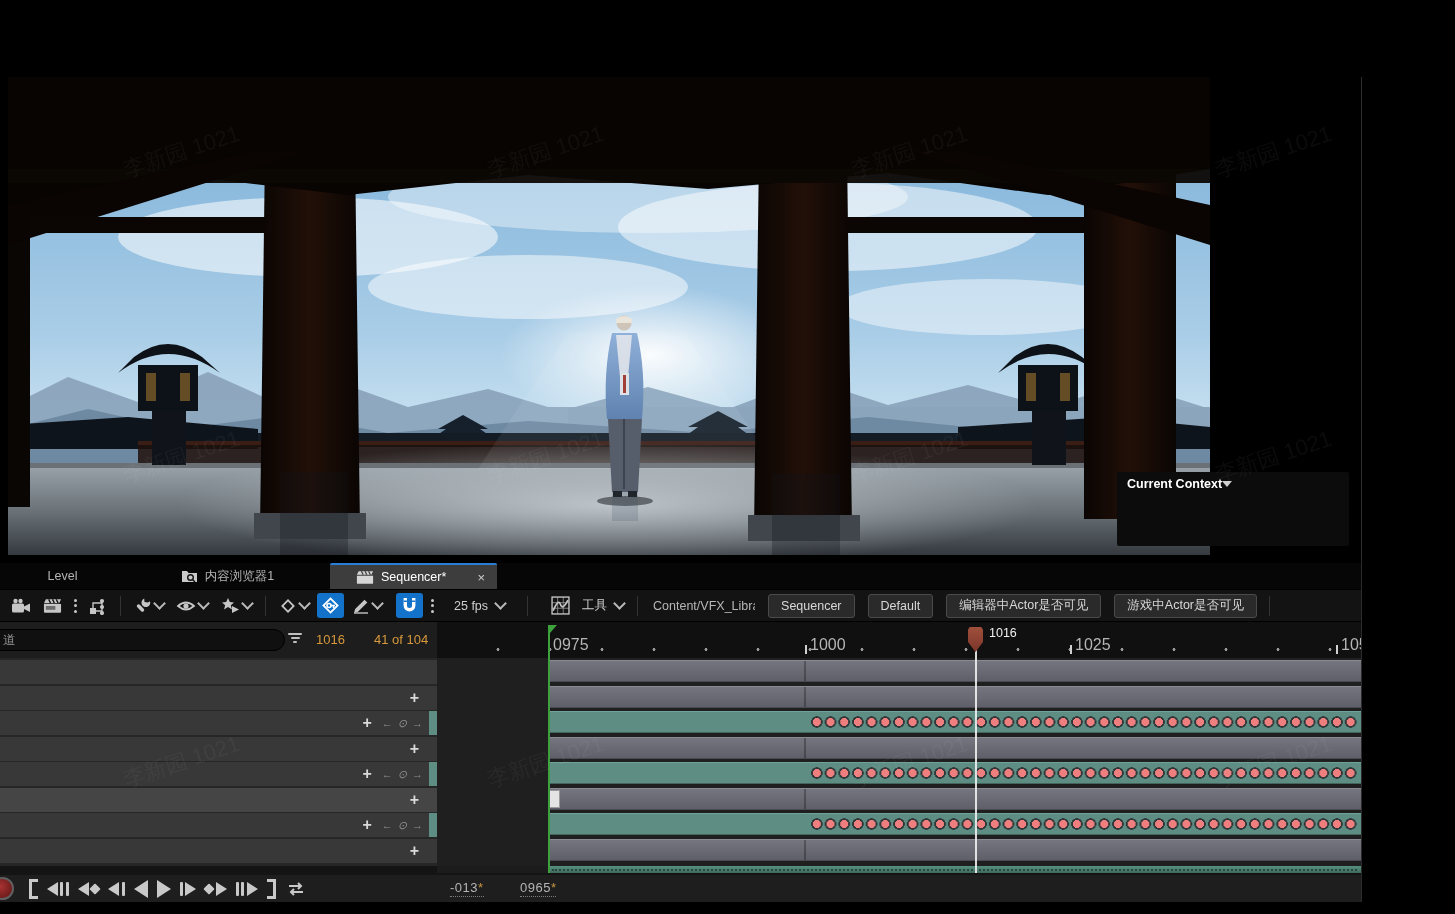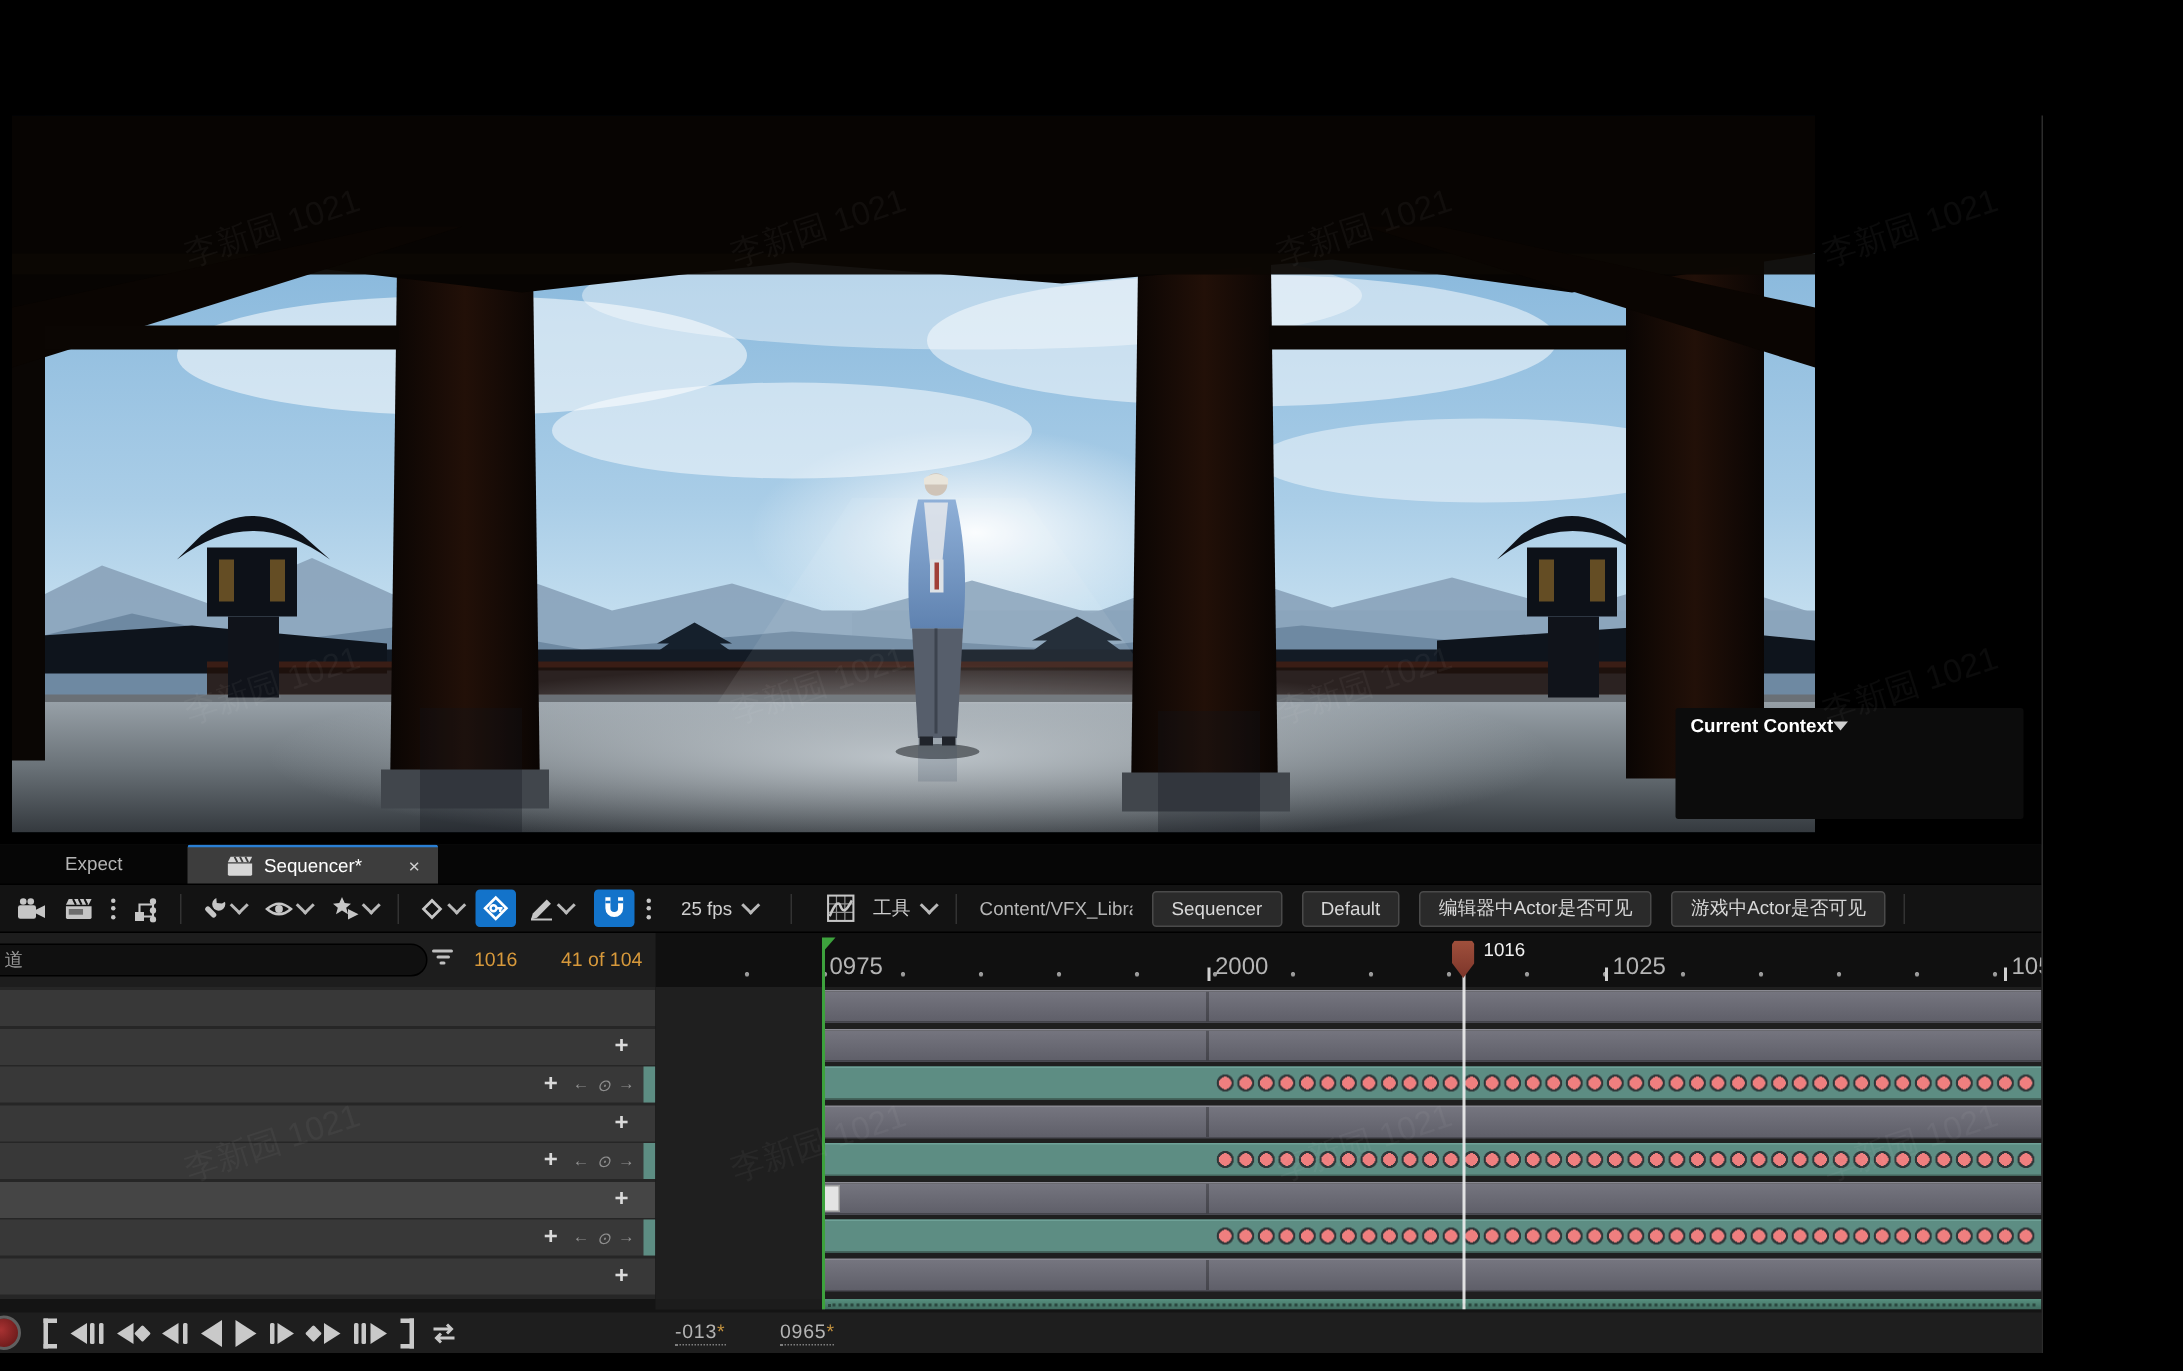--- a/index.html
+++ b/index.html
@@ -238,21 +238,29 @@
     <div class="ctx-head">
       <span class="ctx-title">Current Context</span>
       <span class="caret-down"></span>
     </div>
   </div>
 
   <div class="panel">
 
     <div class="tabbar">
       <div class="tab t1">
-        <span>Expect</span>
+        <span>Level</span>
+      </div>
+      <div class="tab t2">
+        <svg class="ticon" width="17" height="14" viewBox="0 0 17 14">
+          <path d="M1 2 L6 2 L7.5 4 L16 4 L16 13 L1 13 Z" fill="#c9c9c9"></path>
+          <circle cx="9.5" cy="8.5" r="2.8" fill="none" stroke="#121212" stroke-width="1.4"></circle>
+          <path d="M11.5 10.5 L14 13" stroke="#121212" stroke-width="1.4"></path>
+        </svg>
+        <span>内容浏览器1</span>
       </div>
       <div class="tab active">
         <svg class="ticon" width="18" height="15" viewBox="0 0 20 16">
           <path d="M1 6 H19 V14 Q19 15 18 15 H2 Q1 15 1 14 Z" fill="#d6d6d6"></path>
           <path d="M1 5 L3 1 H19 L17 5 Z" fill="#d6d6d6"></path>
           <path d="M6 1 L8 5 M10 1 L12 5 M14 1 L16 5" stroke="#3d3d3d" stroke-width="1.4"></path>
         </svg>
         <span>Sequencer*</span>
         <span class="close">×</span>
       </div>
@@ -424,21 +432,21 @@
       </div>
     </div>
 
     <div class="timeline">
       <div class="ruler">
         <div class="dotline"></div>
         <div class="tick" style="left:111px">
             <span>0975</span>
           </div>
         <div class="tick" style="left:368px">
-            <span>2000</span>
+            <span>1000</span>
           </div>
         <div class="tick" style="left:633px">
             <span>1025</span>
           </div>
         <div class="tick" style="left:899px">
             <span>1050</span>
           </div>
         <div class="ph-marker"></div>
         <div class="ph-label">1016</div>
       </div>

